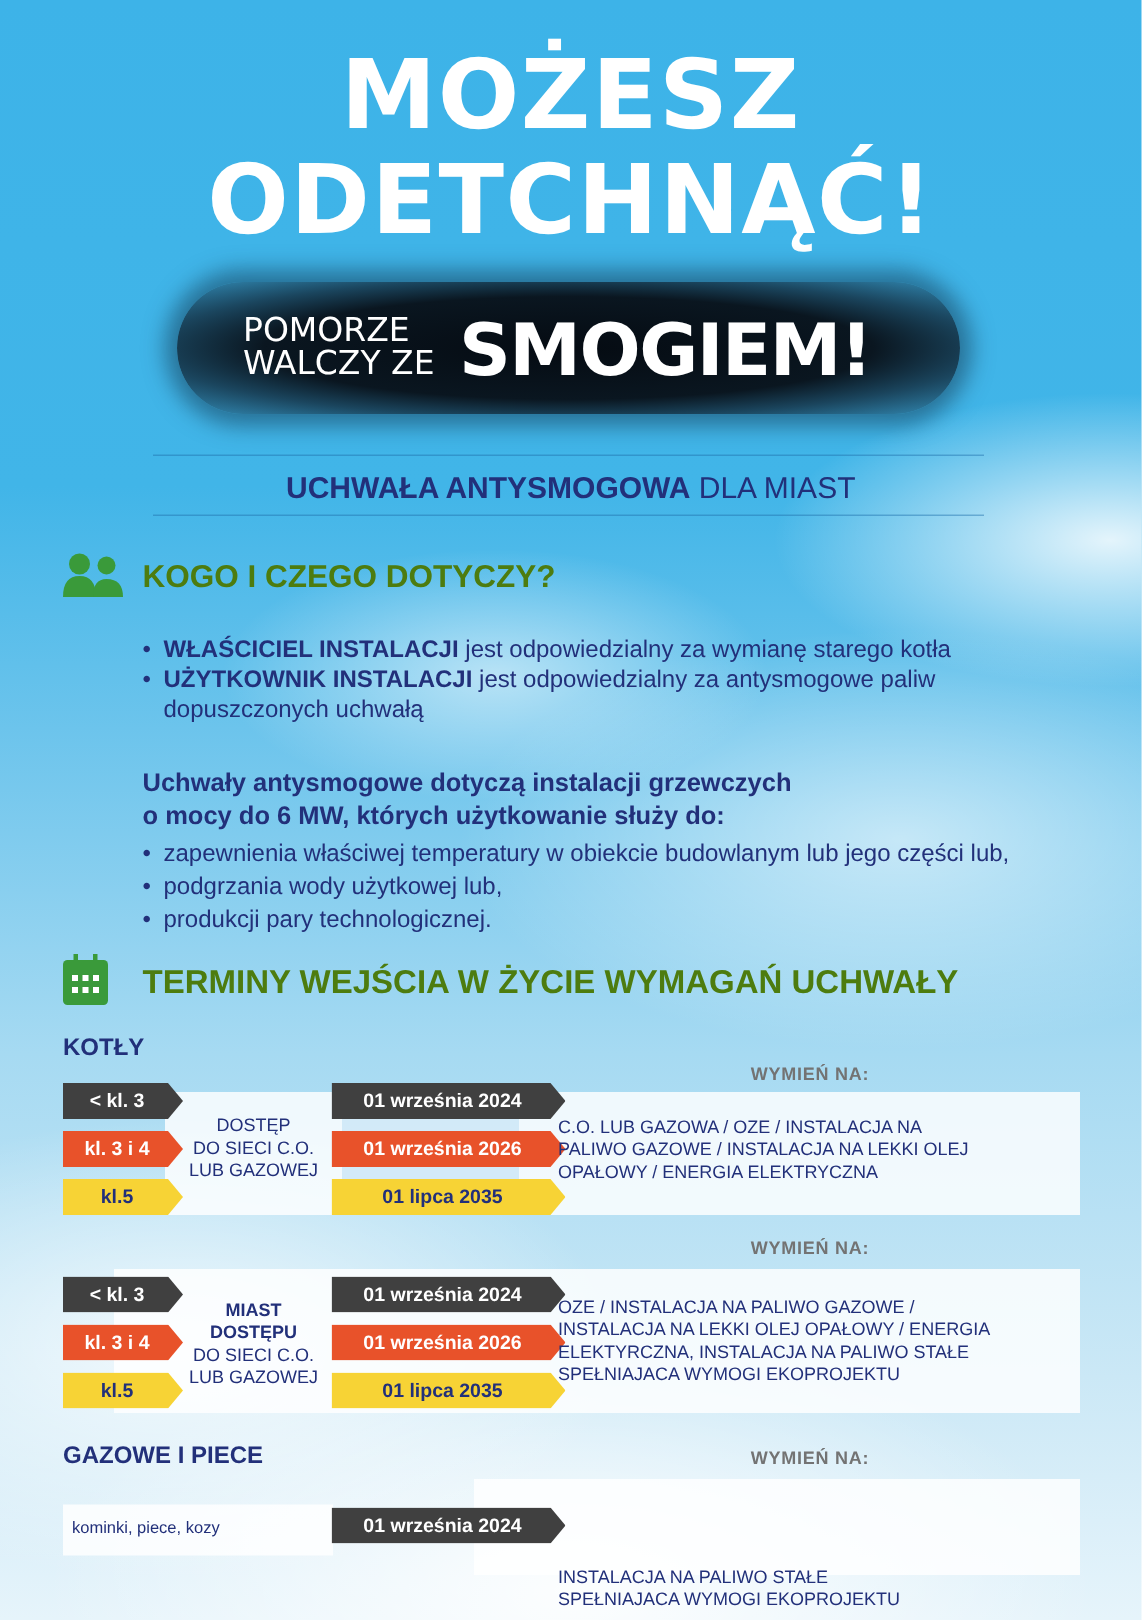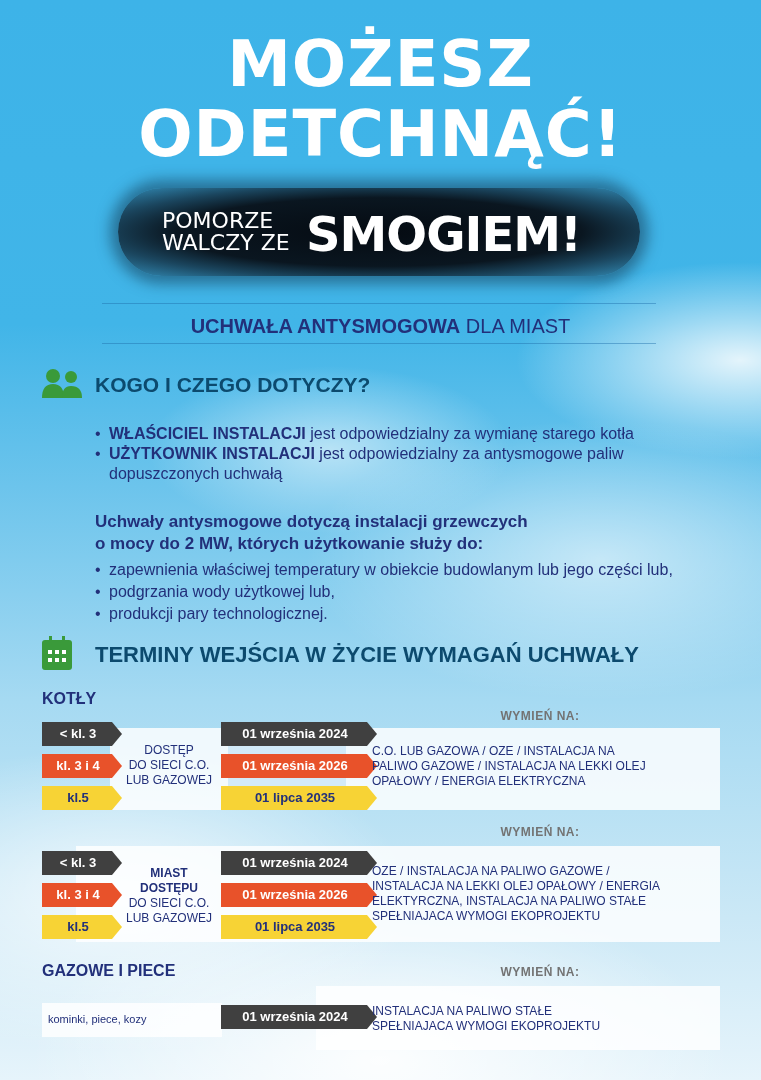--- a/index.html
+++ b/index.html
@@ -46,21 +46,21 @@
 
   .divider { left: 102px; width: 554px; height: 1px; background: rgba(30,110,170,0.45); }
   .subtitle {
     left: 0; width: 761px; top: 314px; text-align: center;
     color: #22307a; font-size: 20px; line-height: 24px;
   }
   .subtitle b { font-weight: bold; }
 
   .section-icon { left: 42px; }
   .section-heading {
-    color: #0c4a6e; font-weight: bold; font-size: 21px; line-height: 24px; text-align: center;
+    color: #4d7c0f; font-weight: bold; font-size: 21px; line-height: 24px; text-align: center;
   }
 
   .body-text { color: #22307a; font-size: 16px; line-height: 20px; }
   .body-text b { font-weight: bold; font-size: 16px; }
   .bullet-row { position: relative; padding-left: 14px; white-space: nowrap; }
   .bullet-row .dot { position: absolute; left: 0; top: 0; }
   .bold-lead { color: #22307a; font-weight: bold; font-size: 17px; line-height: 22px; }
 
   .cat-label { color: #22307a; font-weight: bold; font-size: 16px; line-height: 18px; }
 
@@ -122,21 +122,21 @@
     <span class="dot">•</span>
     <b>UŻYTKOWNIK INSTALACJI</b><span> jest odpowiedzialny za antysmogowe paliw</span>
   </div>
   <div class="bullet-row">
     <span>dopuszczonych uchwałą</span>
   </div>
 </div>
 
 <div class="abs bold-lead" style="left:95px; top:511px;">
   <div>Uchwały antysmogowe dotyczą instalacji grzewczych</div>
-  <div>o mocy do 2 MW, których użytkowanie służy do:</div>
+  <div>o mocy do 6 MW, których użytkowanie służy do:</div>
 </div>
 
 <div class="abs body-text" style="left:95px; top:559px; line-height:22px;">
   <div class="bullet-row"><span class="dot">•</span><span>zapewnienia właściwej temperatury w obiekcie budowlanym lub jego części lub,</span></div>
   <div class="bullet-row"><span class="dot">•</span><span>podgrzania wody użytkowej lub,</span></div>
   <div class="bullet-row"><span class="dot">•</span><span>produkcji pary technologicznej.</span></div>
 </div>
 
 <div class="abs section-icon" style="top:636px; width:30px; height:34px;">
   <svg width="30" height="34" viewBox="0 0 30 34">
@@ -211,16 +211,16 @@
 
 <div class="abs cat-label" style="left:42px; top:962px;">GAZOWE I PIECE</div>
 <div class="abs replace-head" style="left:380px; top:965px; width:320px;">WYMIEŃ NA:</div>
 
 <div class="abs panel-light" style="left:42px; top:1003px; width:180px; height:34px;"></div>
 <div class="abs" style="left:48px; top:1012px; color:#22307a; font-size:11px; line-height:14px;text-align:right;">kominki, piece, kozy</div>
 
 <div class="abs panel-light" style="left:316px; top:986px; width:404px; height:64px;"></div>
 <div class="tag red" style="left:221px; top:1005px; width:156px;">01 września 2024</div>
 
-<div class="abs replace-text" style="left:372px; top:1004px; width:330px;">
+<div class="abs replace-text" style="left:372px; top:1044px; width:330px;">
   <div>INSTALACJA NA PALIWO STAŁE</div>
   <div>SPEŁNIAJACA WYMOGI EKOPROJEKTU</div>
 </div>
 
 </body></html>

